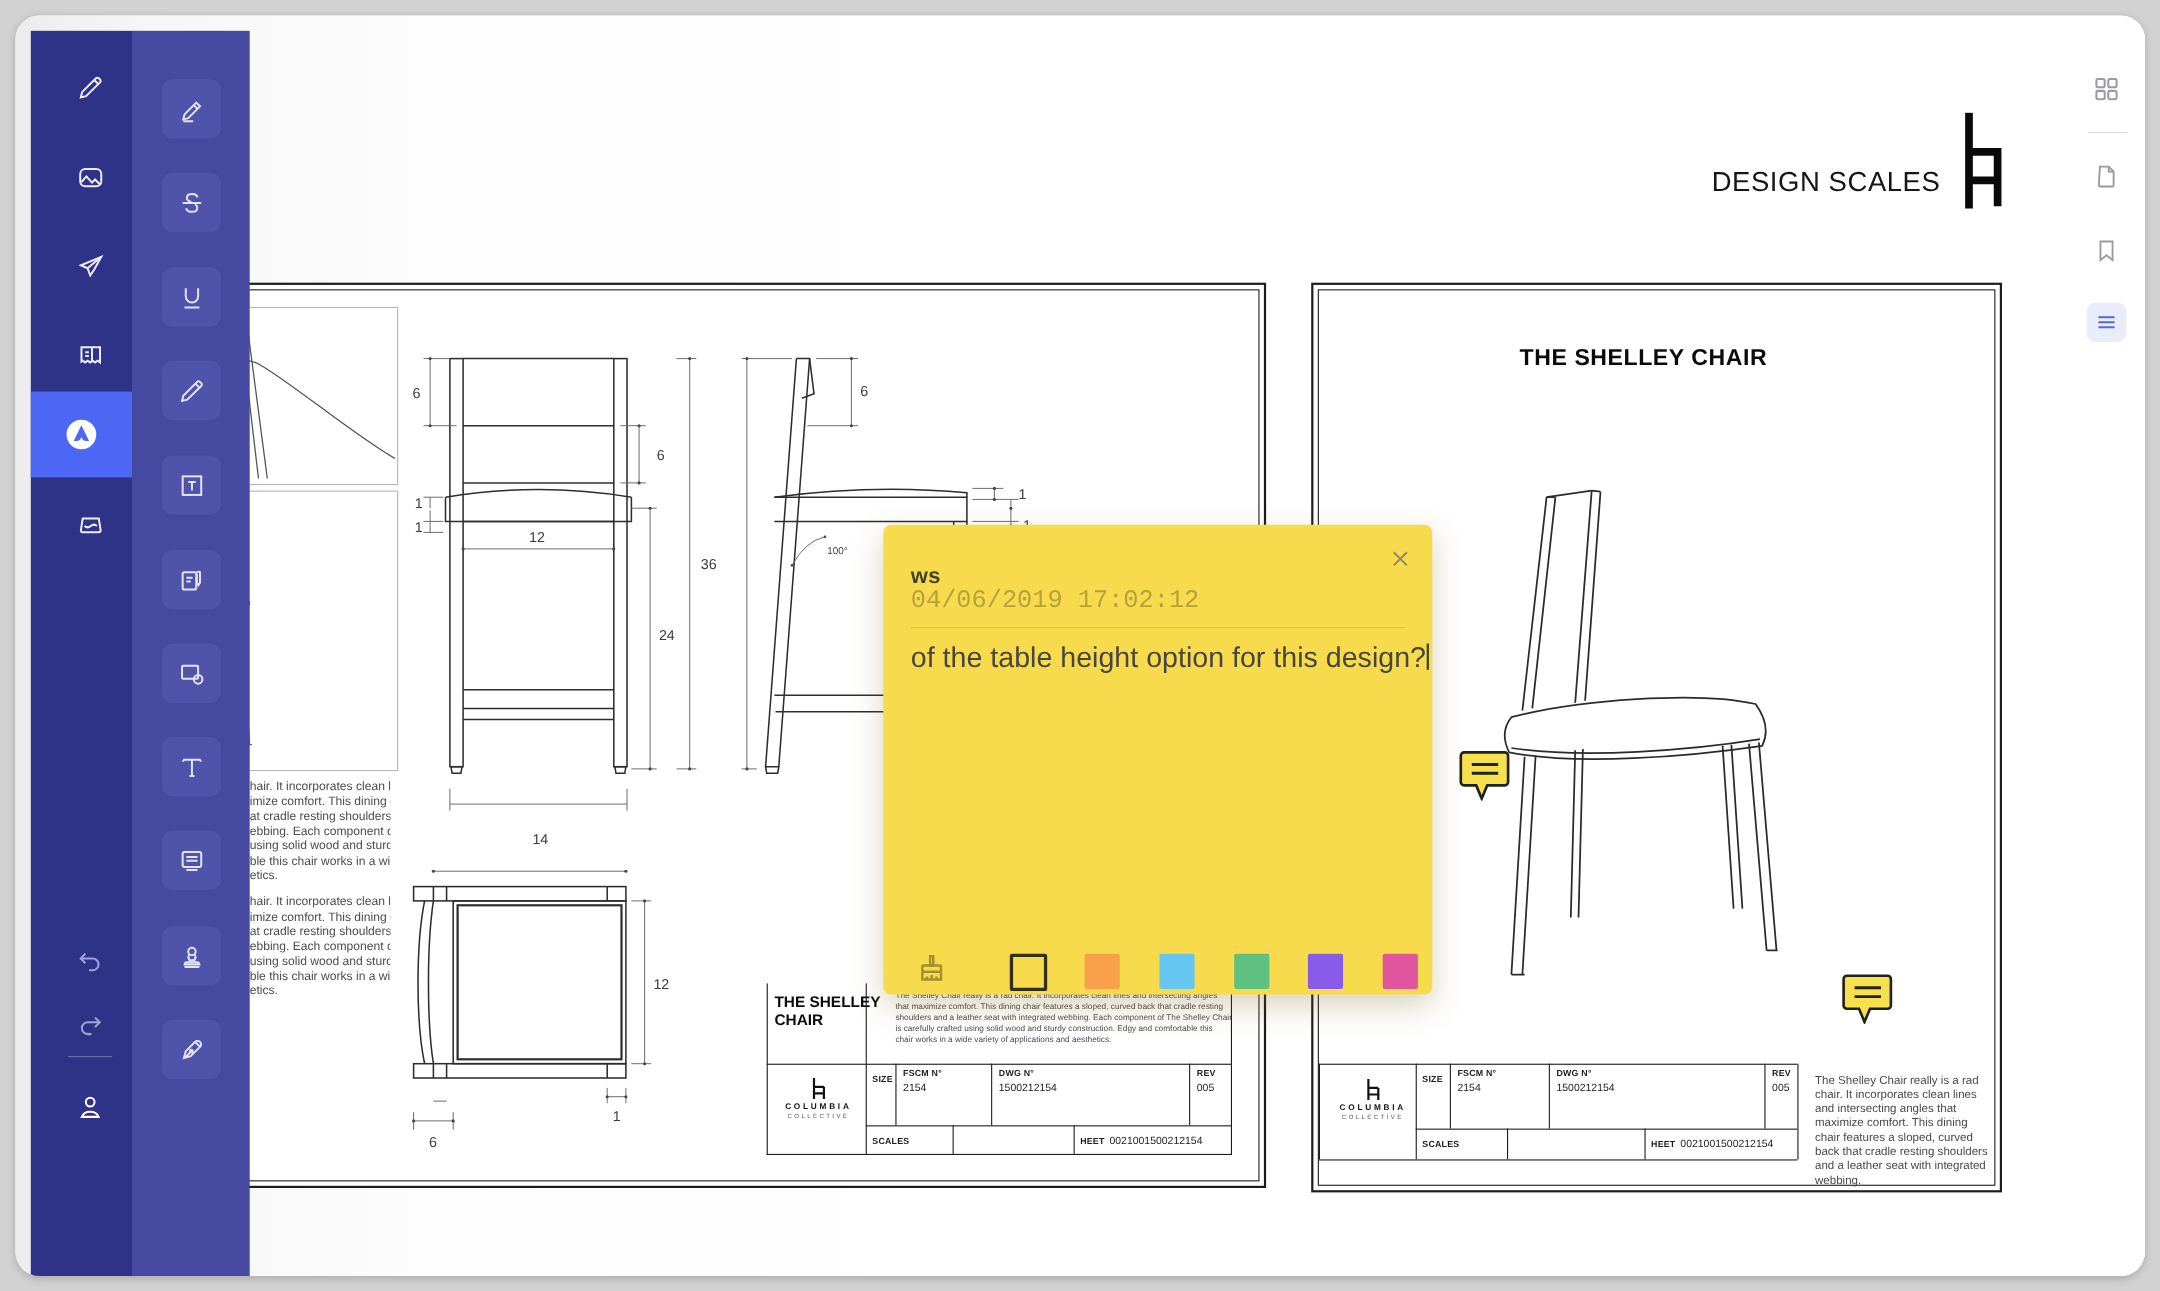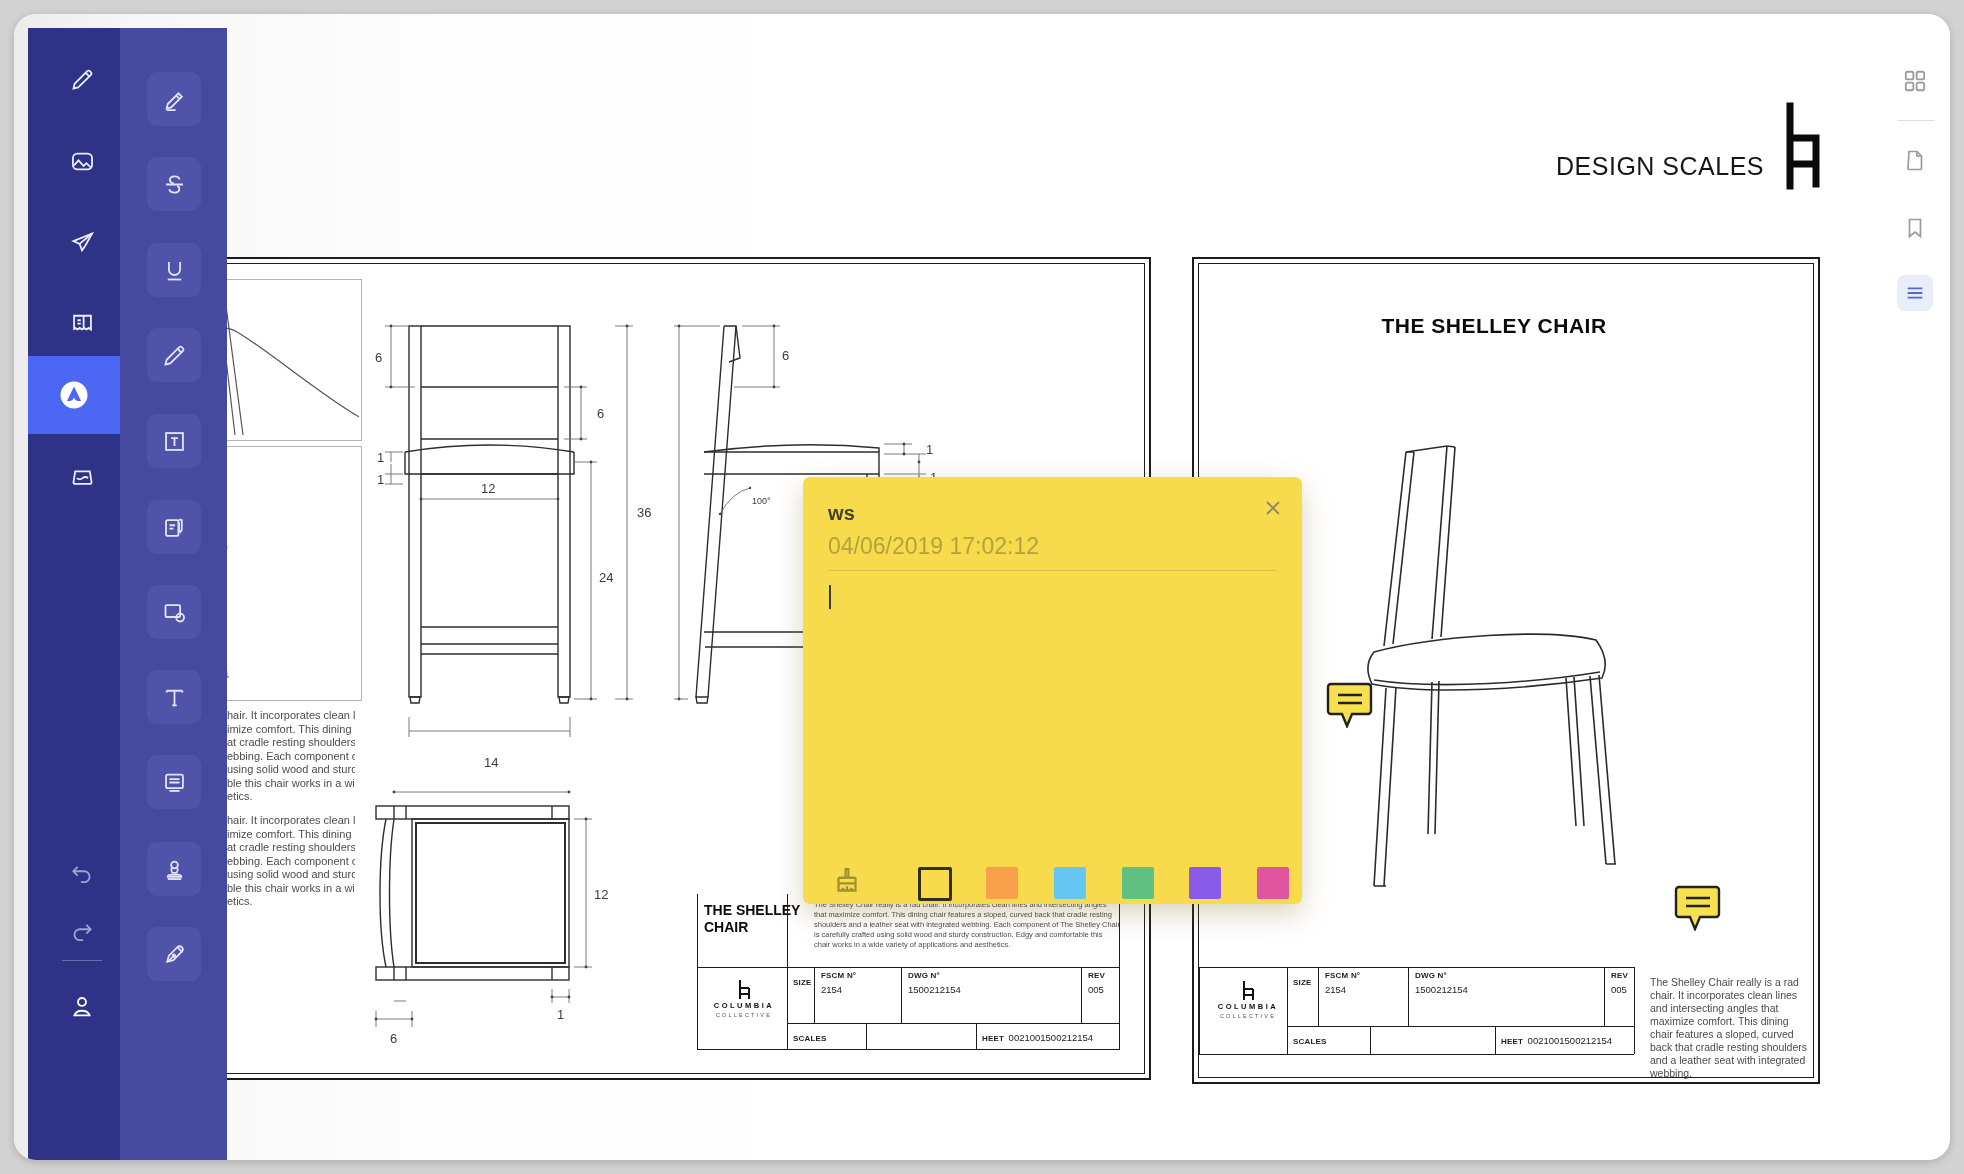--- a/index.html
+++ b/index.html
@@ -375,25 +375,25 @@
   </div>
   <div class="rbtn activemenu" style="left:1883px;top:261px;width:36px;height:36px;">
     <span class="ic">
         <svg width="22" height="22" viewBox="0 0 24 24" fill="none" stroke="currentColor" stroke-width="2">
           <path d="M4 7 h16 M4 12 h16 M4 17 h16"></path>
         </svg>
       </span>
   </div>
 
   <div class="note"></div>
-  <div class="note-author" style="position:absolute;left:814px;top:488px;z-index:81;">ws</div>
-  <div class="note-time" style="position:absolute;left:814px;top:519px;z-index:81;">04/06/2019 17:02:12</div>
+  <div class="note-author" style="position:absolute;left:814px;top:499px;z-index:81;">ws</div>
+  <div class="note-time" style="position:absolute;left:814px;top:519px;z-index:81;font-family:Liberation Mono, monospace;">04/06/2019 17:02:12</div>
   <div class="note-div" style="position:absolute;left:814px;top:556px;z-index:81;"></div>
   <div class="note-body" style="position:absolute;left:814px;top:566px;z-index:81;">
-    <div class="ln"><span class="cursor"></span></div>
+    <div class="ln"><span>of the table height option for this design?</span><span class="cursor"></span></div>
   </div>
   <div class="note-close">
     <span class="ic">
         <svg width="24" height="24" viewBox="0 0 24 24" fill="none" stroke="currentColor" stroke-width="1.8">
           <path d="M6 6 L18 18 M18 6 L6 18"></path>
         </svg>
       </span>
   </div>
   <div class="note-brush">
     <span class="ic"><svg width="34" height="34" viewBox="0 0 24 24" fill="none" stroke="currentColor" stroke-width="1.6">

